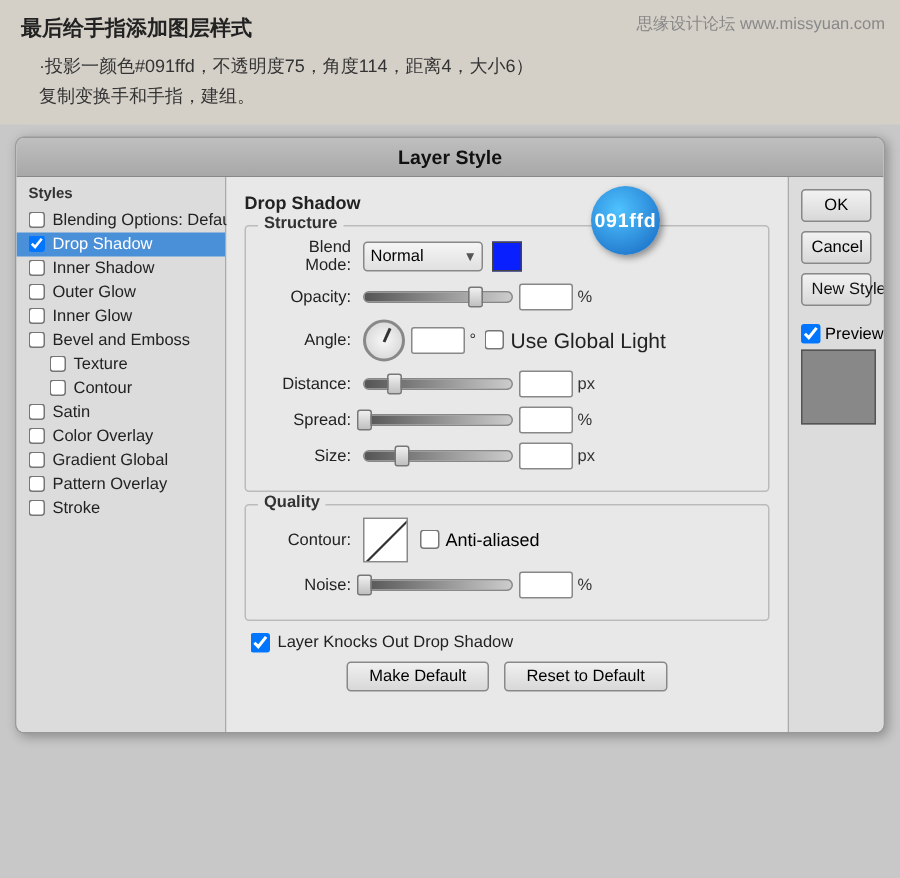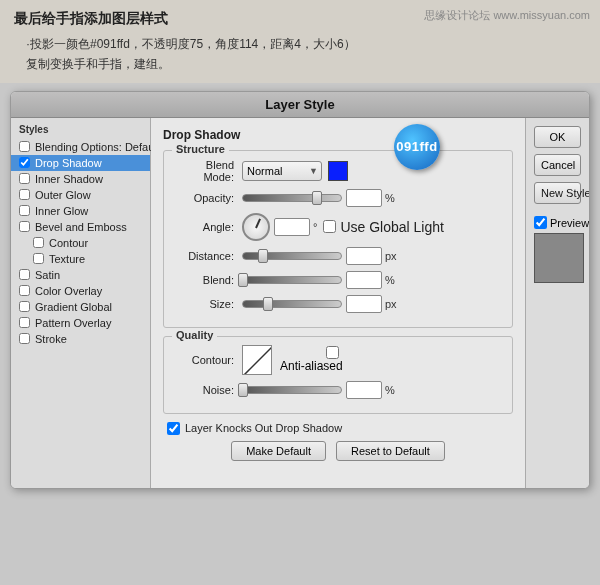--- a/index.html
+++ b/index.html
@@ -275,23 +275,22 @@
       position: relative;
       display: inline-block;
       overflow: hidden;
       flex-shrink: 0;
     }
     .contour-preview svg {
       position: absolute;
     }
     .anti-alias-row {
       display: flex;
-      align-items: flex-end;
+      align-items: flex-start;
       margin-left: 8px;
-      flex-direction: column;
     }
     .anti-alias-row input {
       margin-right: 4px;
     }
 
     
     .checkbox-row {
       display: flex;
       align-items: center;
       margin: 6px 0 4px 0;
@@ -420,25 +419,25 @@
       <div class="style-item">
         <input type="checkbox" style="">
         <span>Inner Glow</span>
       </div>
       <div class="style-item">
         <input type="checkbox" style="">
         <span>Bevel and Emboss</span>
       </div>
       <div class="style-item sub">
         <input type="checkbox" style="">
+        <span>Texture</span>
+      </div>
+      <div class="style-item sub">
+        <input type="checkbox" style="">
         <span>Contour</span>
-      </div>
-      <div class="style-item sub">
-        <input type="checkbox" style="">
-        <span>Texture</span>
       </div>
       <div class="style-item">
         <input type="checkbox" style="">
         <span>Satin</span>
       </div>
       <div class="style-item">
         <input type="checkbox" style="">
         <span>Color Overlay</span>
       </div>
       <div class="style-item">
@@ -506,21 +505,21 @@
           <div class="slider-row">
             <div class="slider-track">
               <div class="slider-thumb" style="left:20%;"></div>
             </div>
             <input type="text" class="number-input" style="">
             <span class="unit-label">px</span>
           </div>
         </div>
 
         <div class="form-row">
-          <span class="form-label">Blend:</span>
+          <span class="form-label">Spread:</span>
           <div class="slider-row">
             <div class="slider-track">
               <div class="slider-thumb" style="left:0%;"></div>
             </div>
             <input type="text" class="number-input" style="">
             <span class="unit-label">%</span>
           </div>
         </div>
 
         <div class="form-row">

